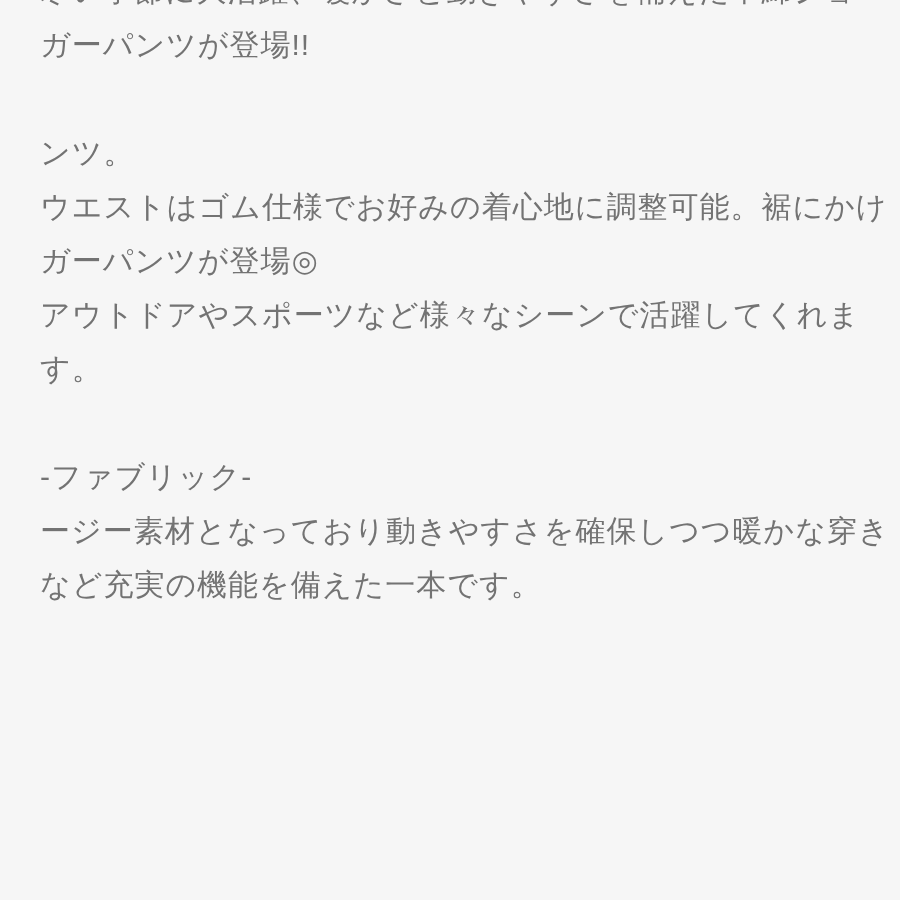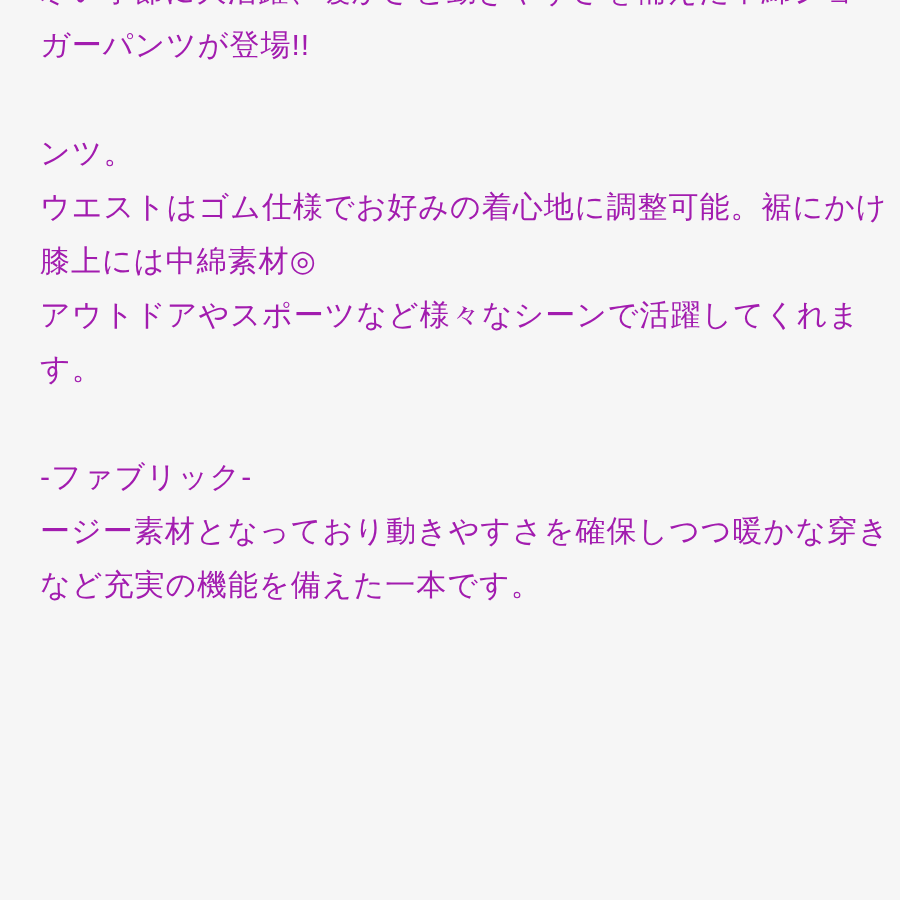--- a/index.html
+++ b/index.html
@@ -19,34 +19,34 @@
     top: -36px;
     left: 40px;
     right: 8px;
   }
   .line {
     height: 54px;
     line-height: 54px;
     font-size: 30px;
     letter-spacing: 1px;
     font-weight: 400;
-    color: #a21caf;
+    color: #737373;
     white-space: pre;
     overflow: visible;
   }
 </style>
 </head>
 <body>
 
 <div class="description">
   <div class="line">寒い季節に大活躍、暖かさと動きやすさを備えた中綿ジョ</div>
   <div class="line">ガーパンツが登場!!</div>
   <div class="line"></div>
   <div class="line">ンツ。</div>
   <div class="line">ウエストはゴム仕様でお好みの着心地に調整可能。裾にかけ</div>
-  <div class="line">膝上には中綿素材◎</div>
+  <div class="line">ガーパンツが登場◎</div>
   <div class="line">アウトドアやスポーツなど様々なシーンで活躍してくれま</div>
   <div class="line">す。</div>
   <div class="line"></div>
   <div class="line">-ファブリック-</div>
   <div class="line">ージー素材となっており動きやすさを確保しつつ暖かな穿き</div>
   <div class="line">など充実の機能を備えた一本です。</div>
 </div>
 
 </body></html>

